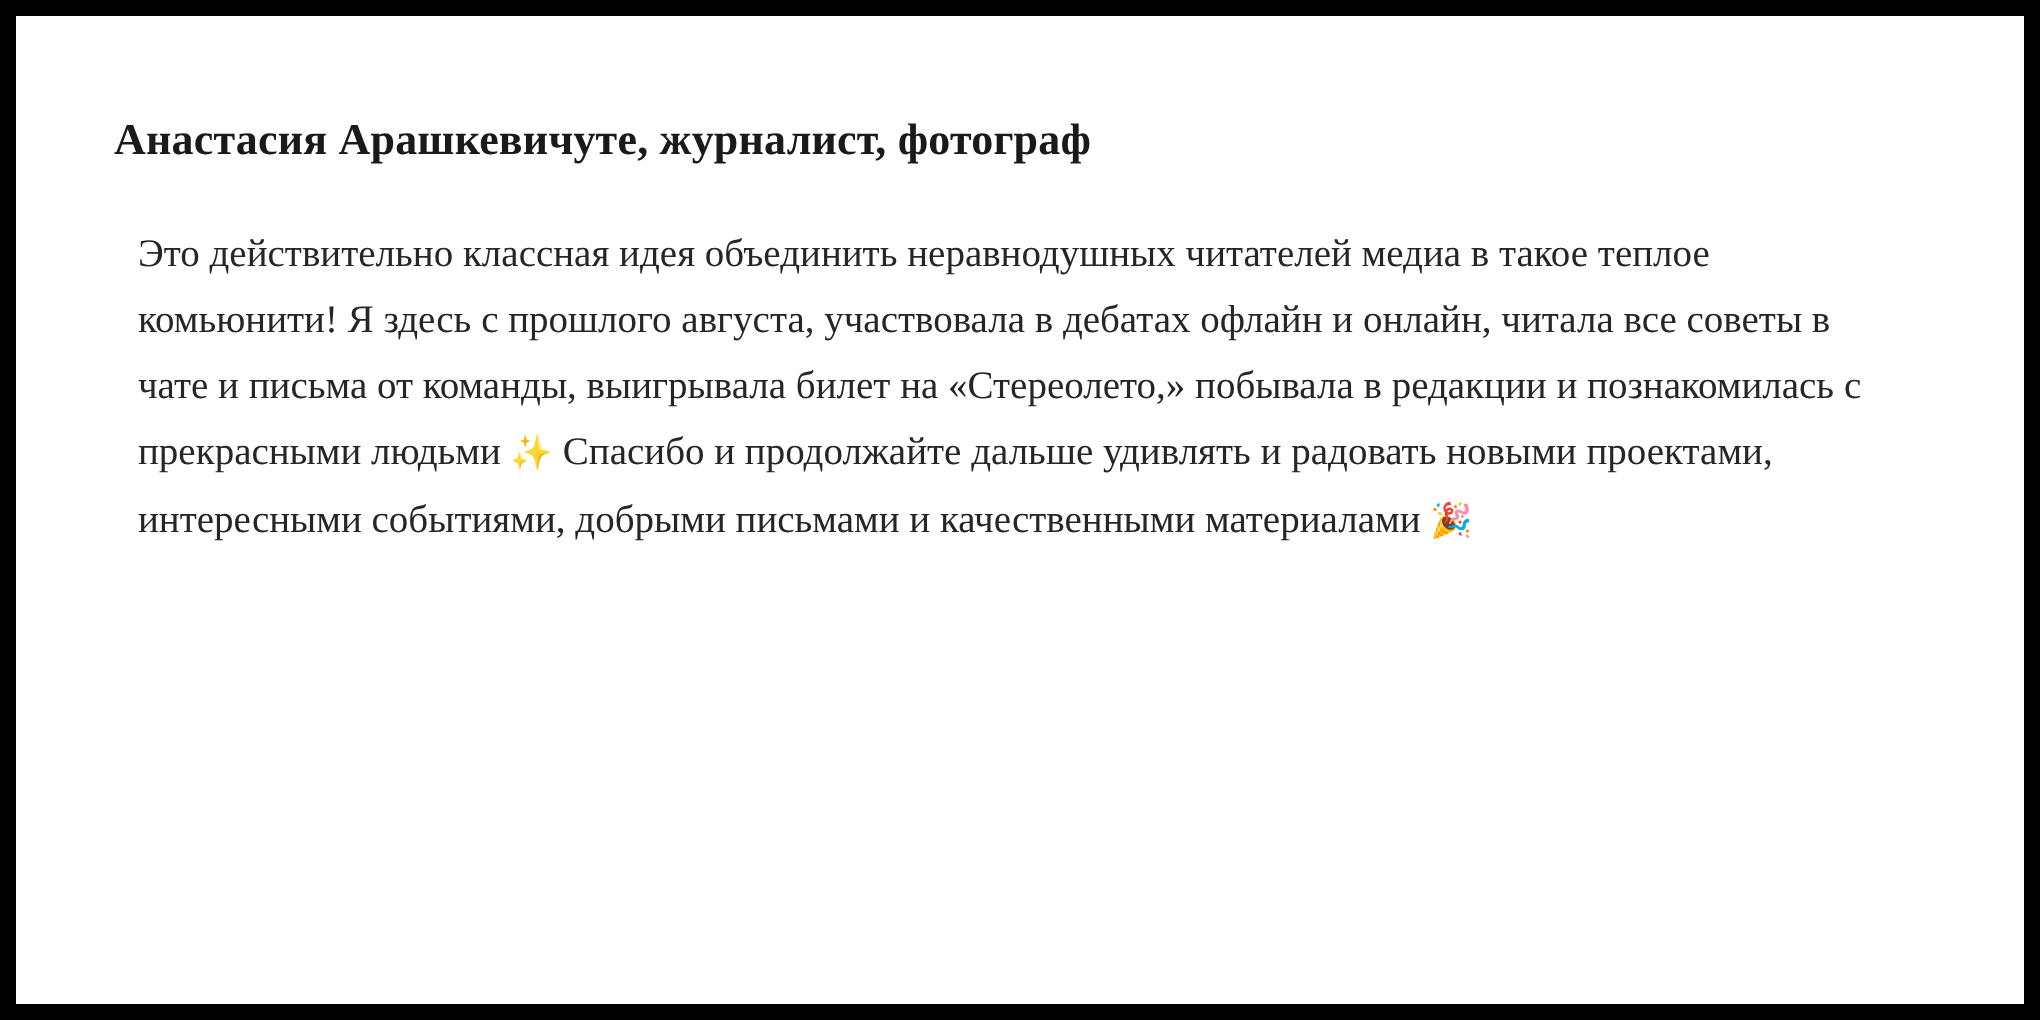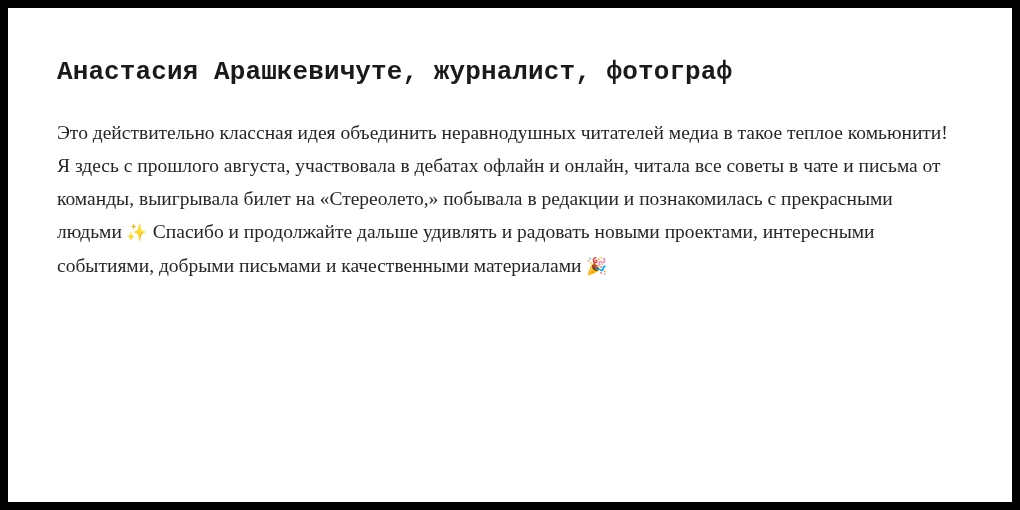--- a/index.html
+++ b/index.html
@@ -21,35 +21,35 @@
     height: 494px;
     background: #ffffff;
   }
   .content {
     position: absolute;
     left: 49px;
     top: 48px;
     width: 900px;
   }
   .testimonial-author {
-    font-family: Liberation Mono, monospace;
+    font-family: Liberation Serif, serif;
     font-weight: bold;
-    font-size: 26px;
+    font-size: 22px;
     line-height: 1.3;
     color: #1a1a1a;
     letter-spacing: 0.1px;
     margin: 0 0 26px 0;
   }
   .testimonial-body {
     font-family: "Liberation Serif", serif;
     font-weight: normal;
     font-size: 19.5px;
     line-height: 33px;
     color: #262626;
-    margin: 0;
+    margin: 12px;
     text-align: left;
     white-space: normal;
   }
   .emoji {
     font-family: "DejaVu Sans", sans-serif;
     font-size: 17px;
   }
   .sparkle {
     color: #f2c14e;
   }

